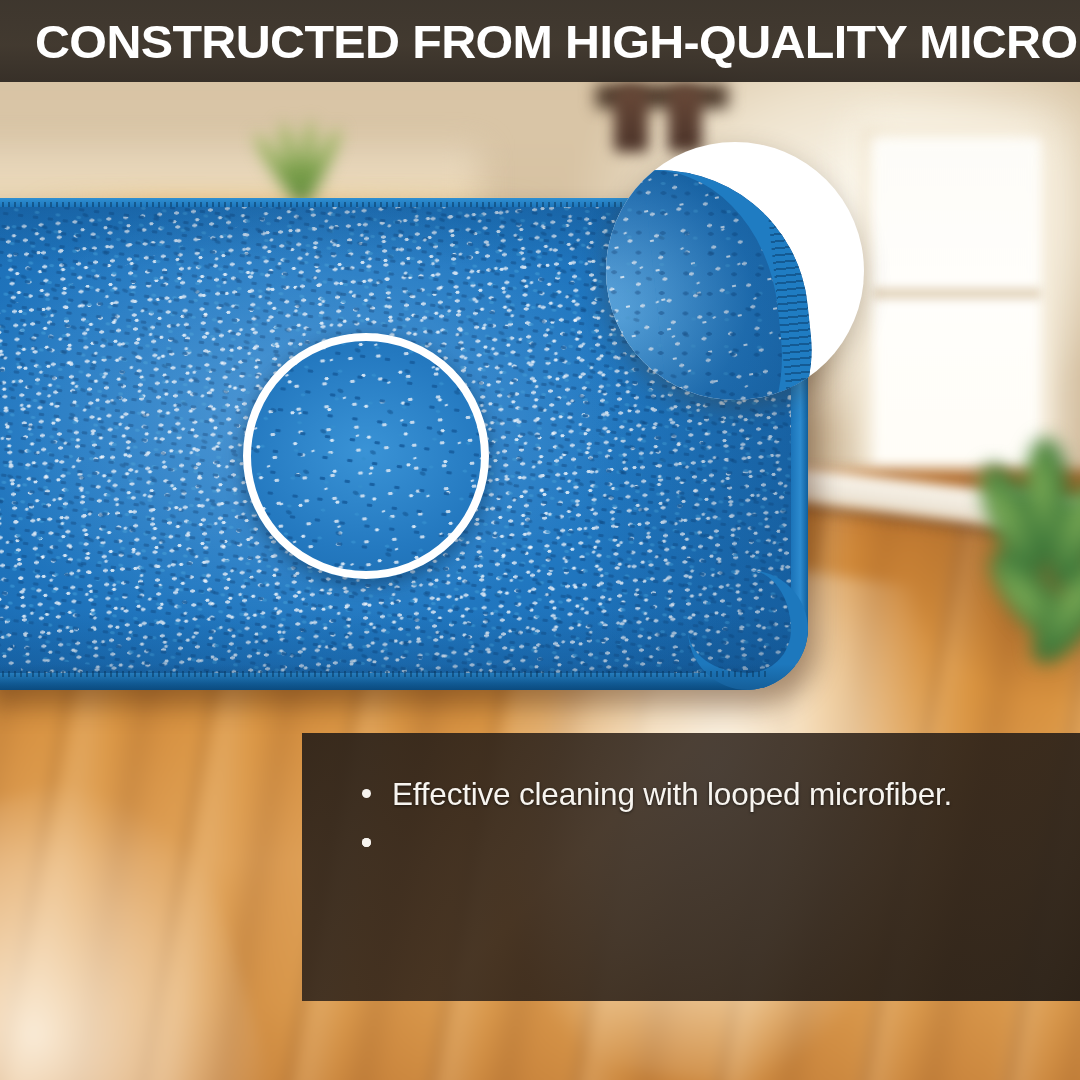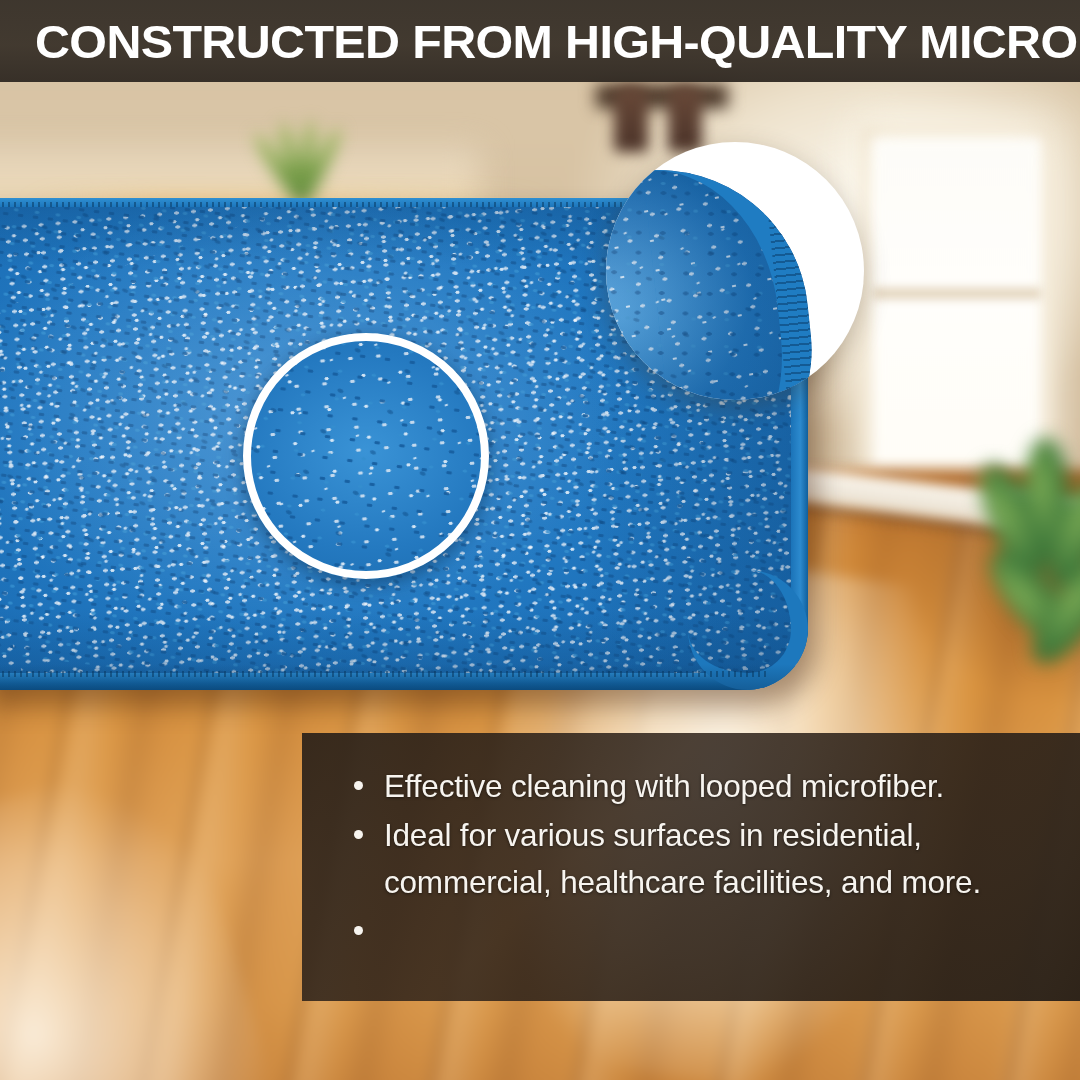--- a/index.html
+++ b/index.html
@@ -377,21 +377,21 @@
     position: absolute;
     left: 302px; top: 733px;
     width: 778px; height: 268px;
     background:
       linear-gradient(135deg, rgba(38,30,24,0.90) 0%, rgba(48,36,27,0.86) 38%, rgba(33,27,22,0.92) 100%);
     box-sizing: border-box;
     padding: 30px 26px 0 46px;
   }
   .bullet-list {
     list-style: none;
-    margin: 0;
+    margin: 8px;
     padding: 0;
   }
   .bullet-list li {
     position: relative;
     color: #f7f4ef;
     font-size: 31.5px;
     line-height: 47px;
     letter-spacing: -0.2px;
     padding-left: 36px;
     margin: 0 0 2px 0;
@@ -512,21 +512,20 @@
   <div class="mag-ring-border"></div>
 
   <div class="bullets-panel">
     <ul class="bullet-list">
       <li>
         <span class="dot"></span>
         <span>Effective cleaning with looped microfiber.</span>
       </li>
       <li>
         <span class="dot"></span>
-        <span>Ideal for various surfaces in residential, commercial, healthcare facilities, and more.</span>
       </li>
       <li>
         <span class="dot"></span>
       </li>
     </ul>
   </div>
 
   <div class="header">
     <div class="header-title">CONSTRUCTED FROM HIGH-QUALITY MICROFIBER</div>
   </div>

